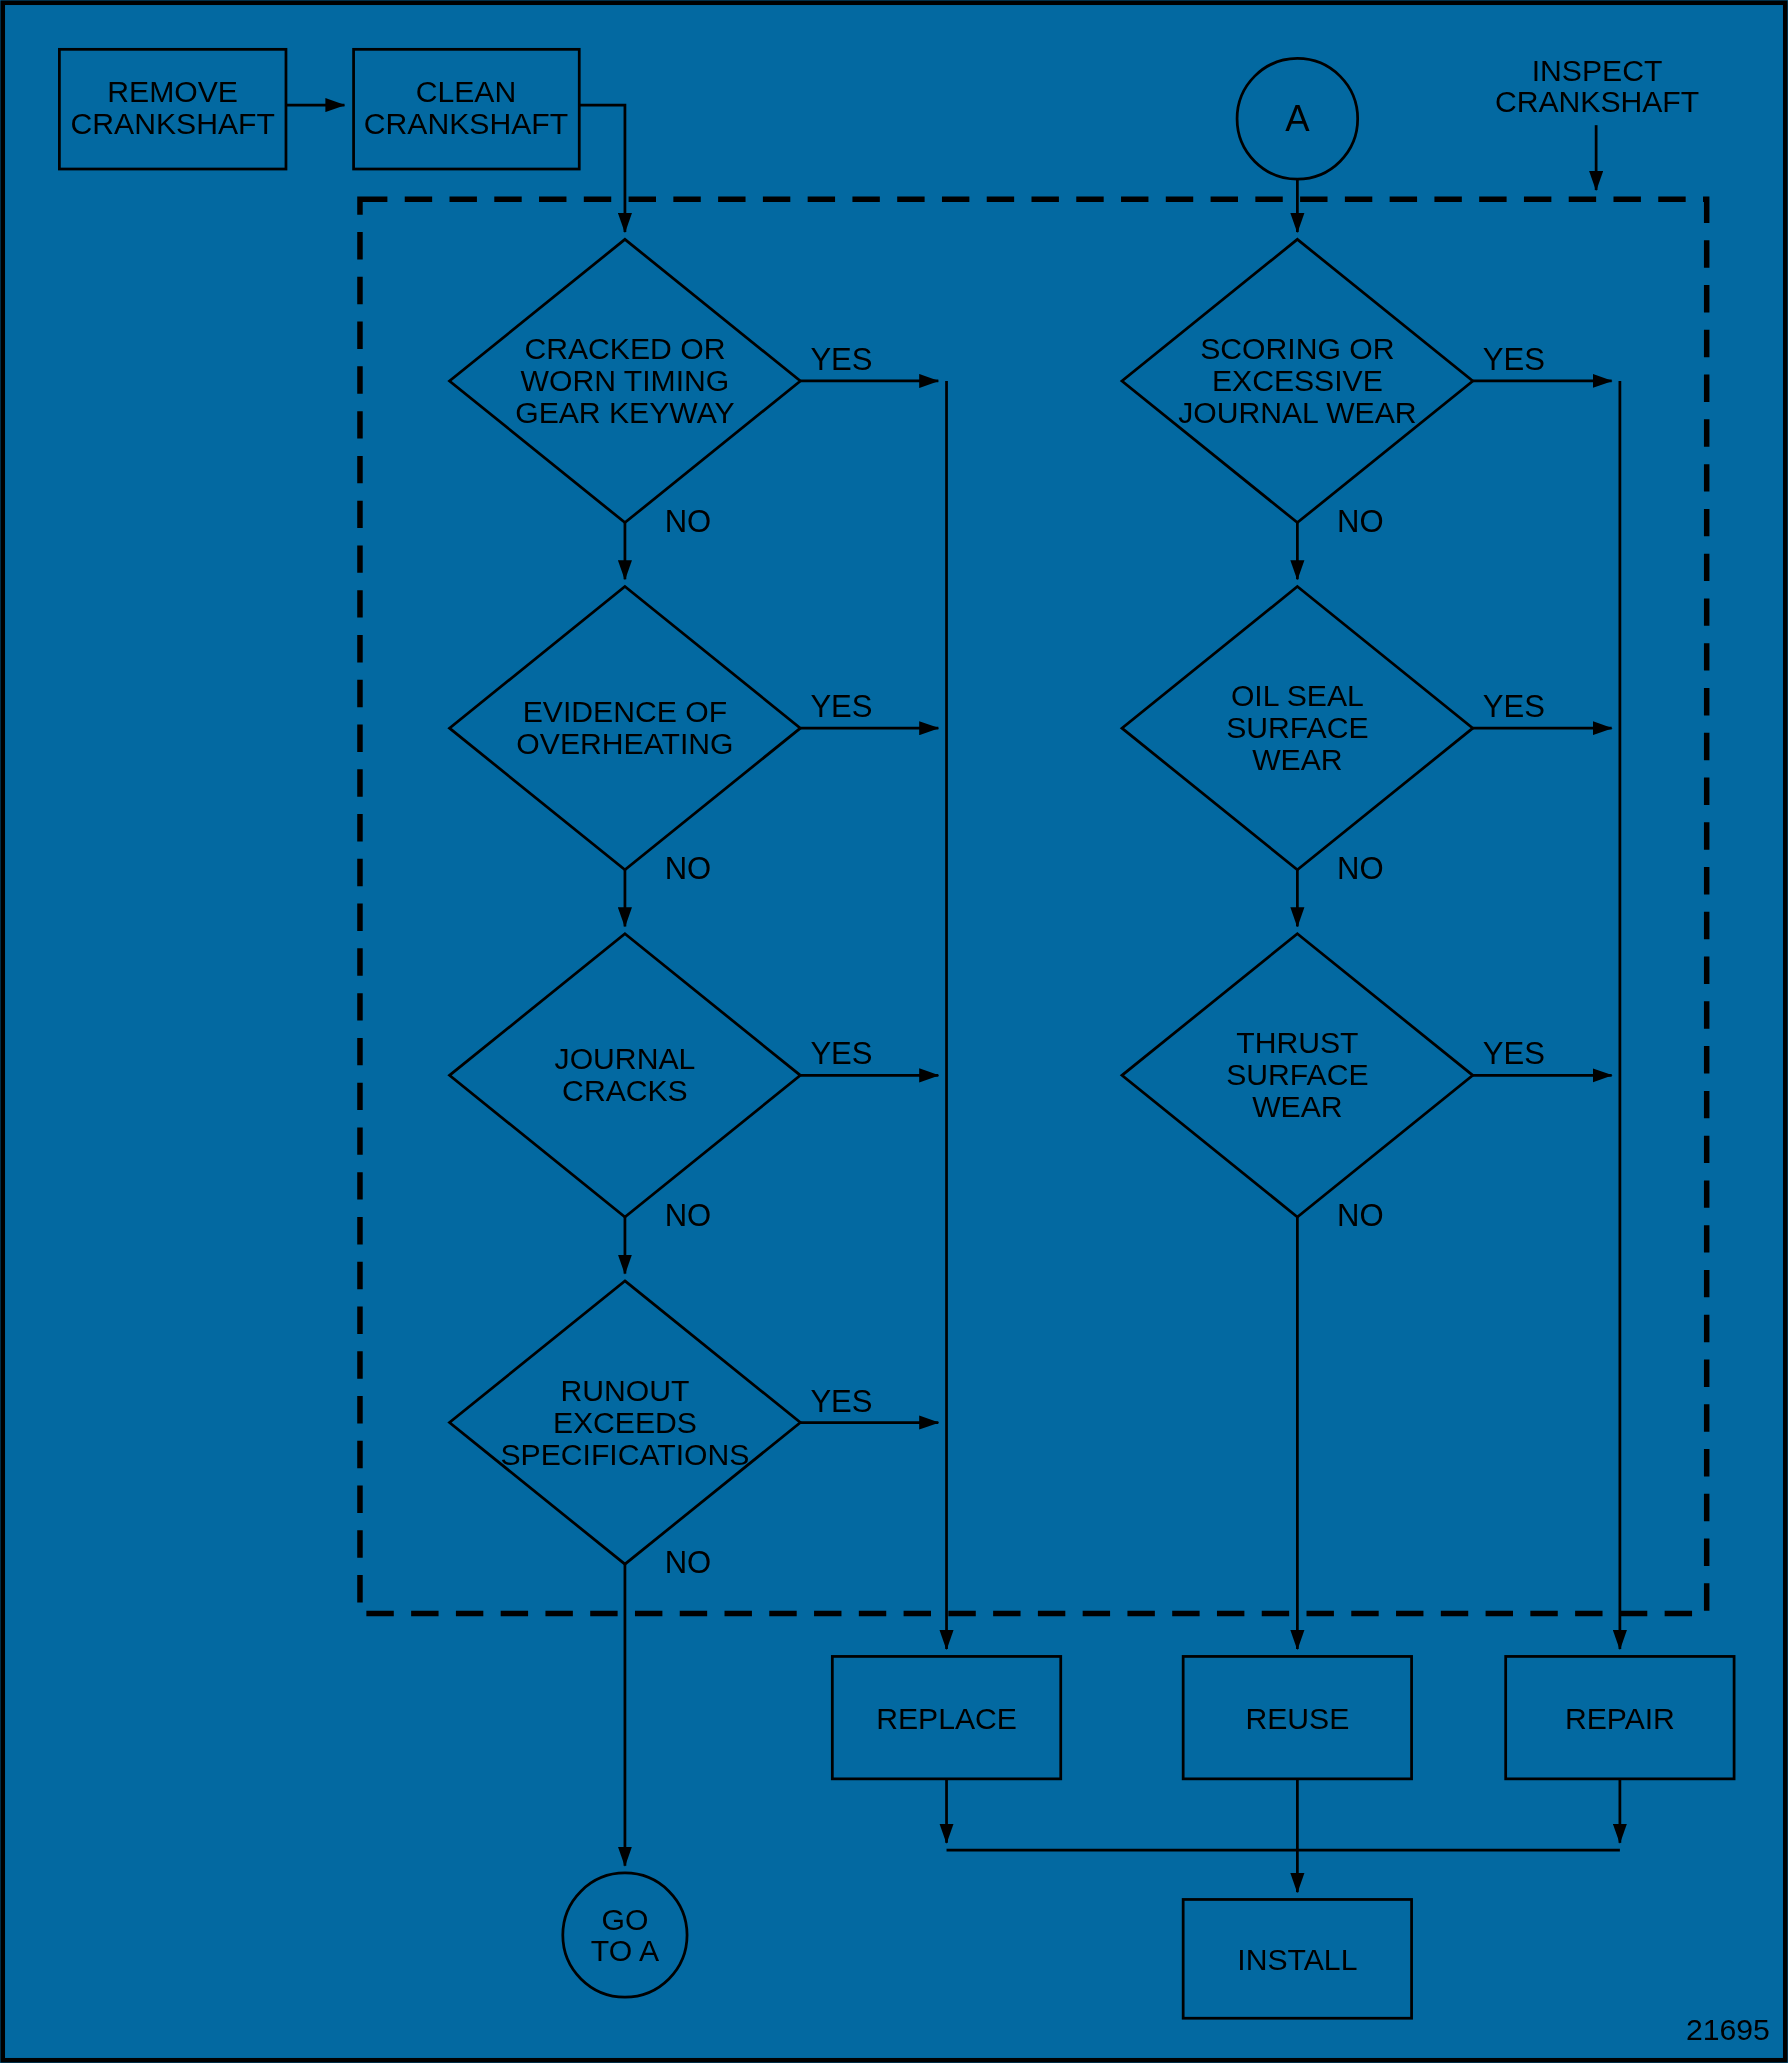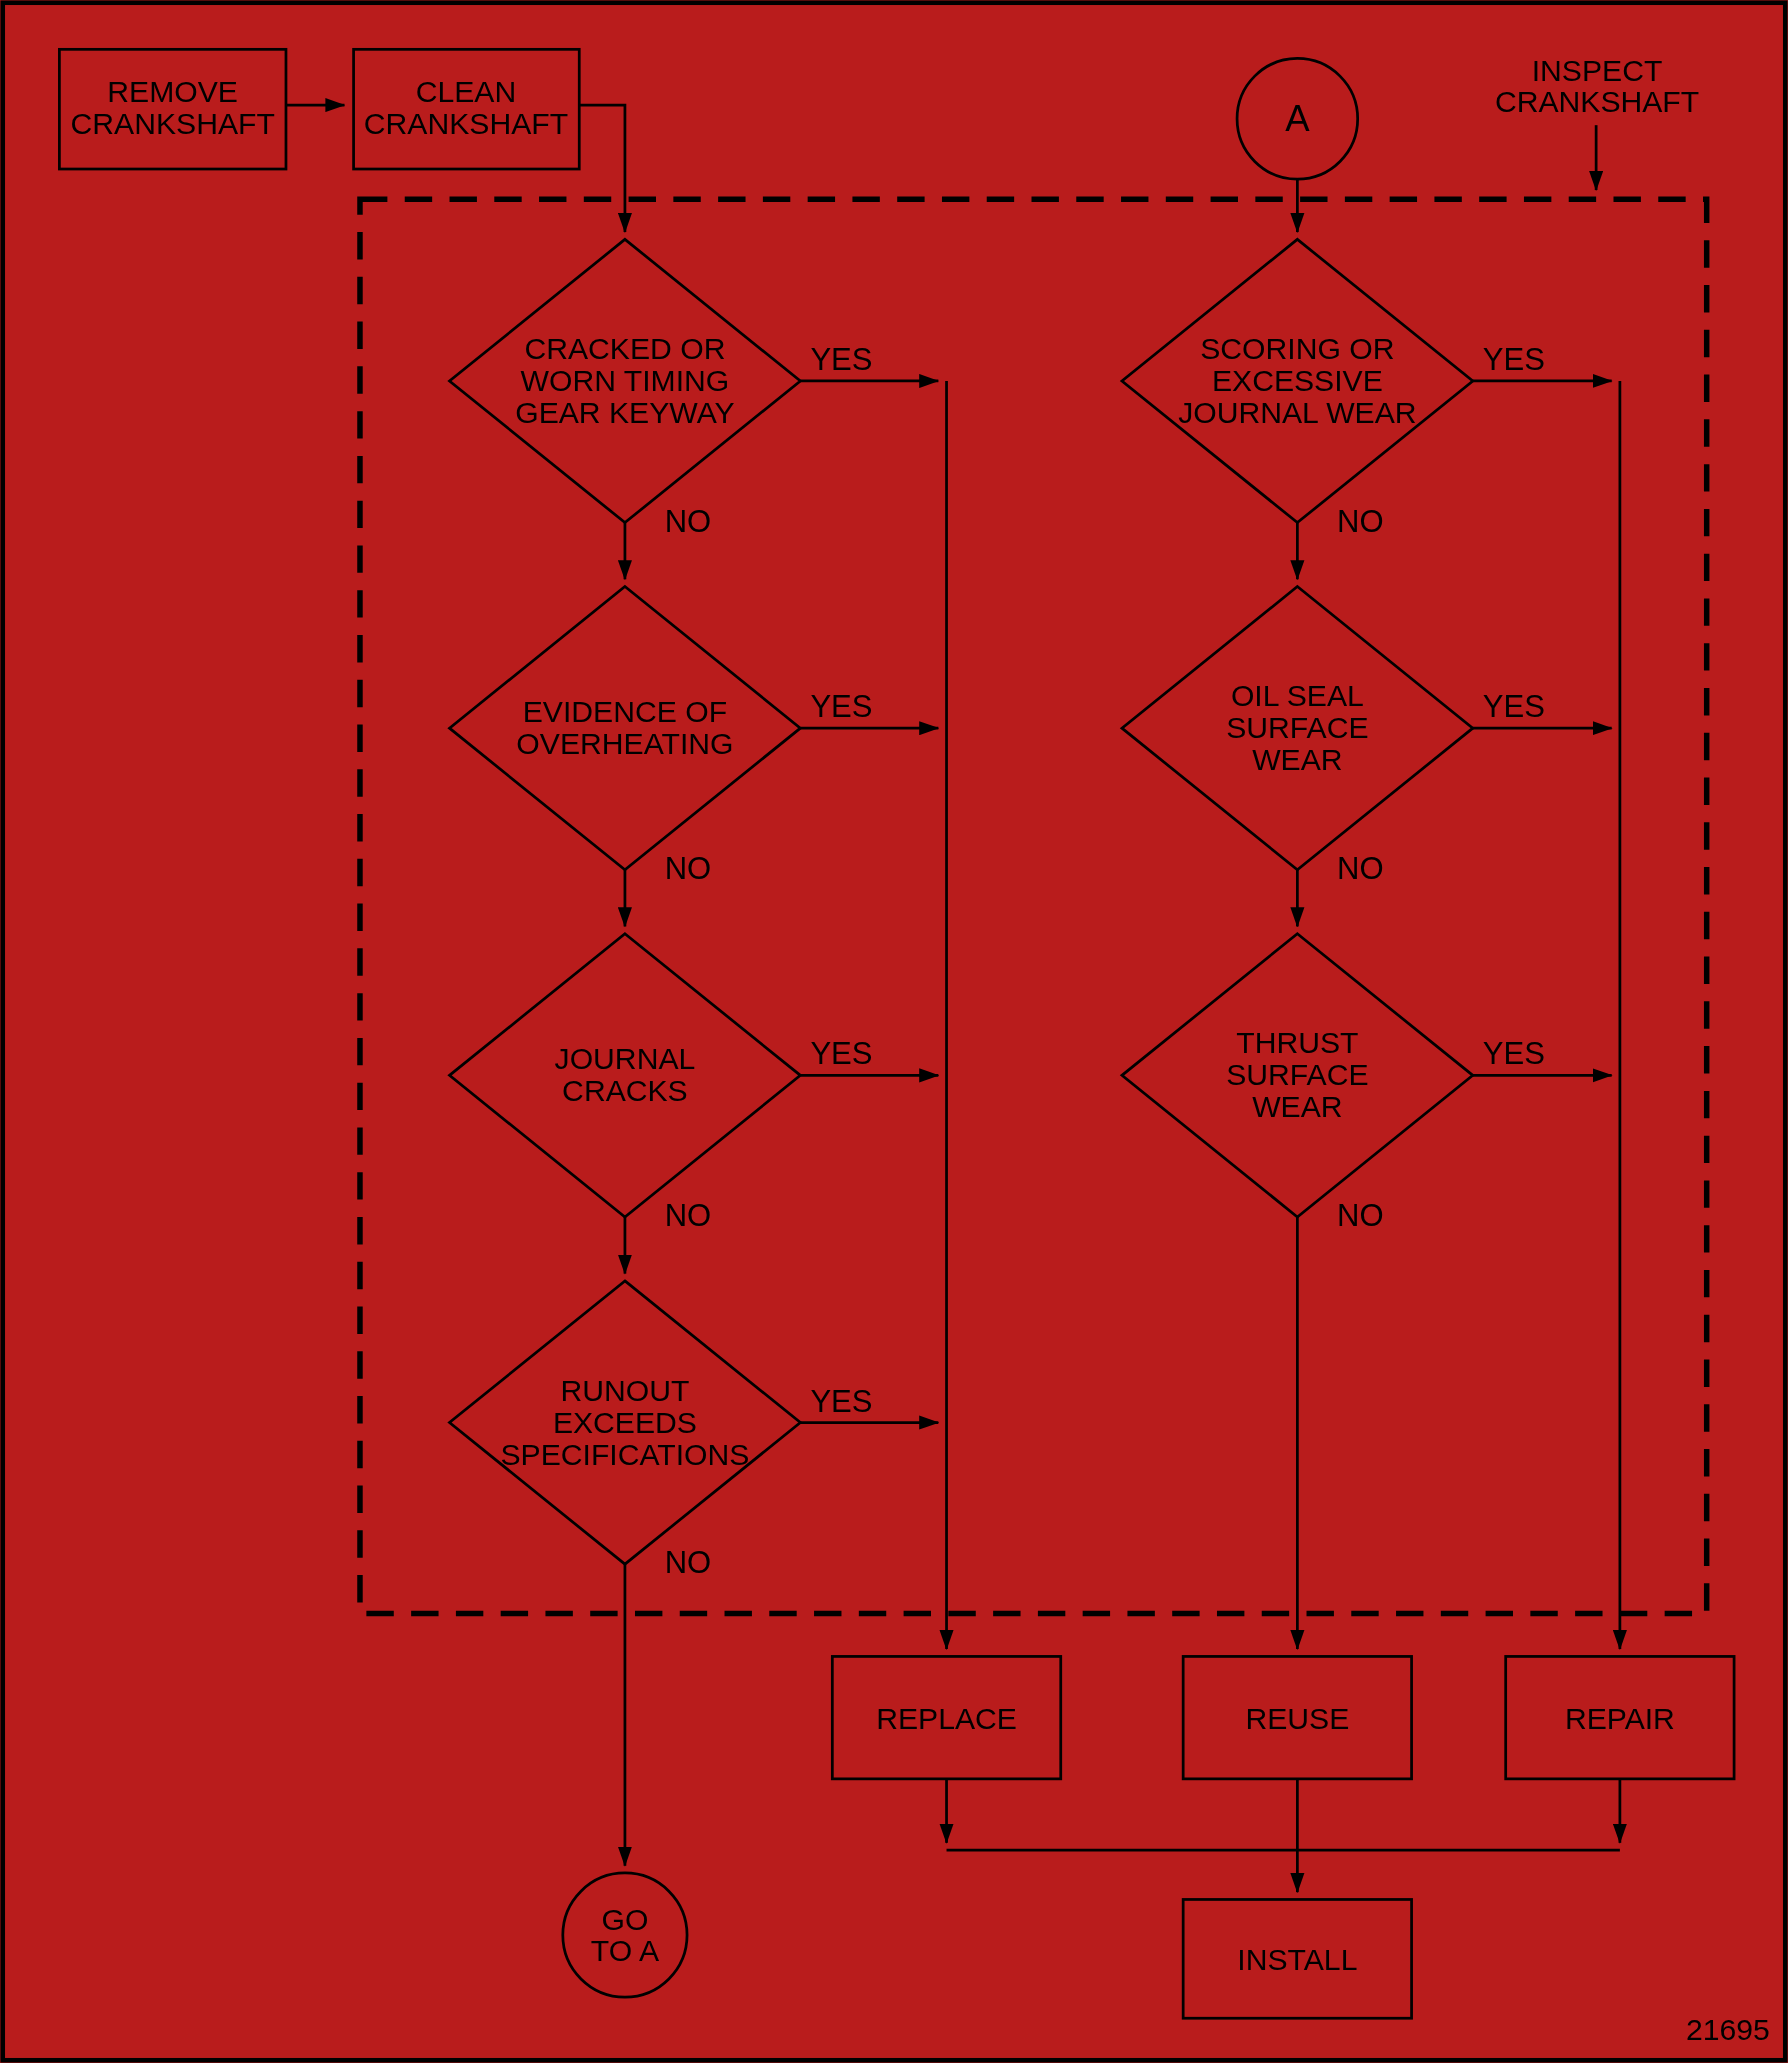--- a/index.html
+++ b/index.html
@@ -4,21 +4,21 @@
 <style>
   html, body {
     margin: 0;
     padding: 0;
     background: #ffffff;
   }
   .page {
     position: relative;
     width: 1788px;
     height: 2063px;
-    background: #b91c1c;
+    background: #0369a1;
   }
   svg {
     display: block;
     width: 1788px;
     height: 2063px;
   }
   .shape {
     fill: none;
     stroke: #000000;
     stroke-width: 3;

